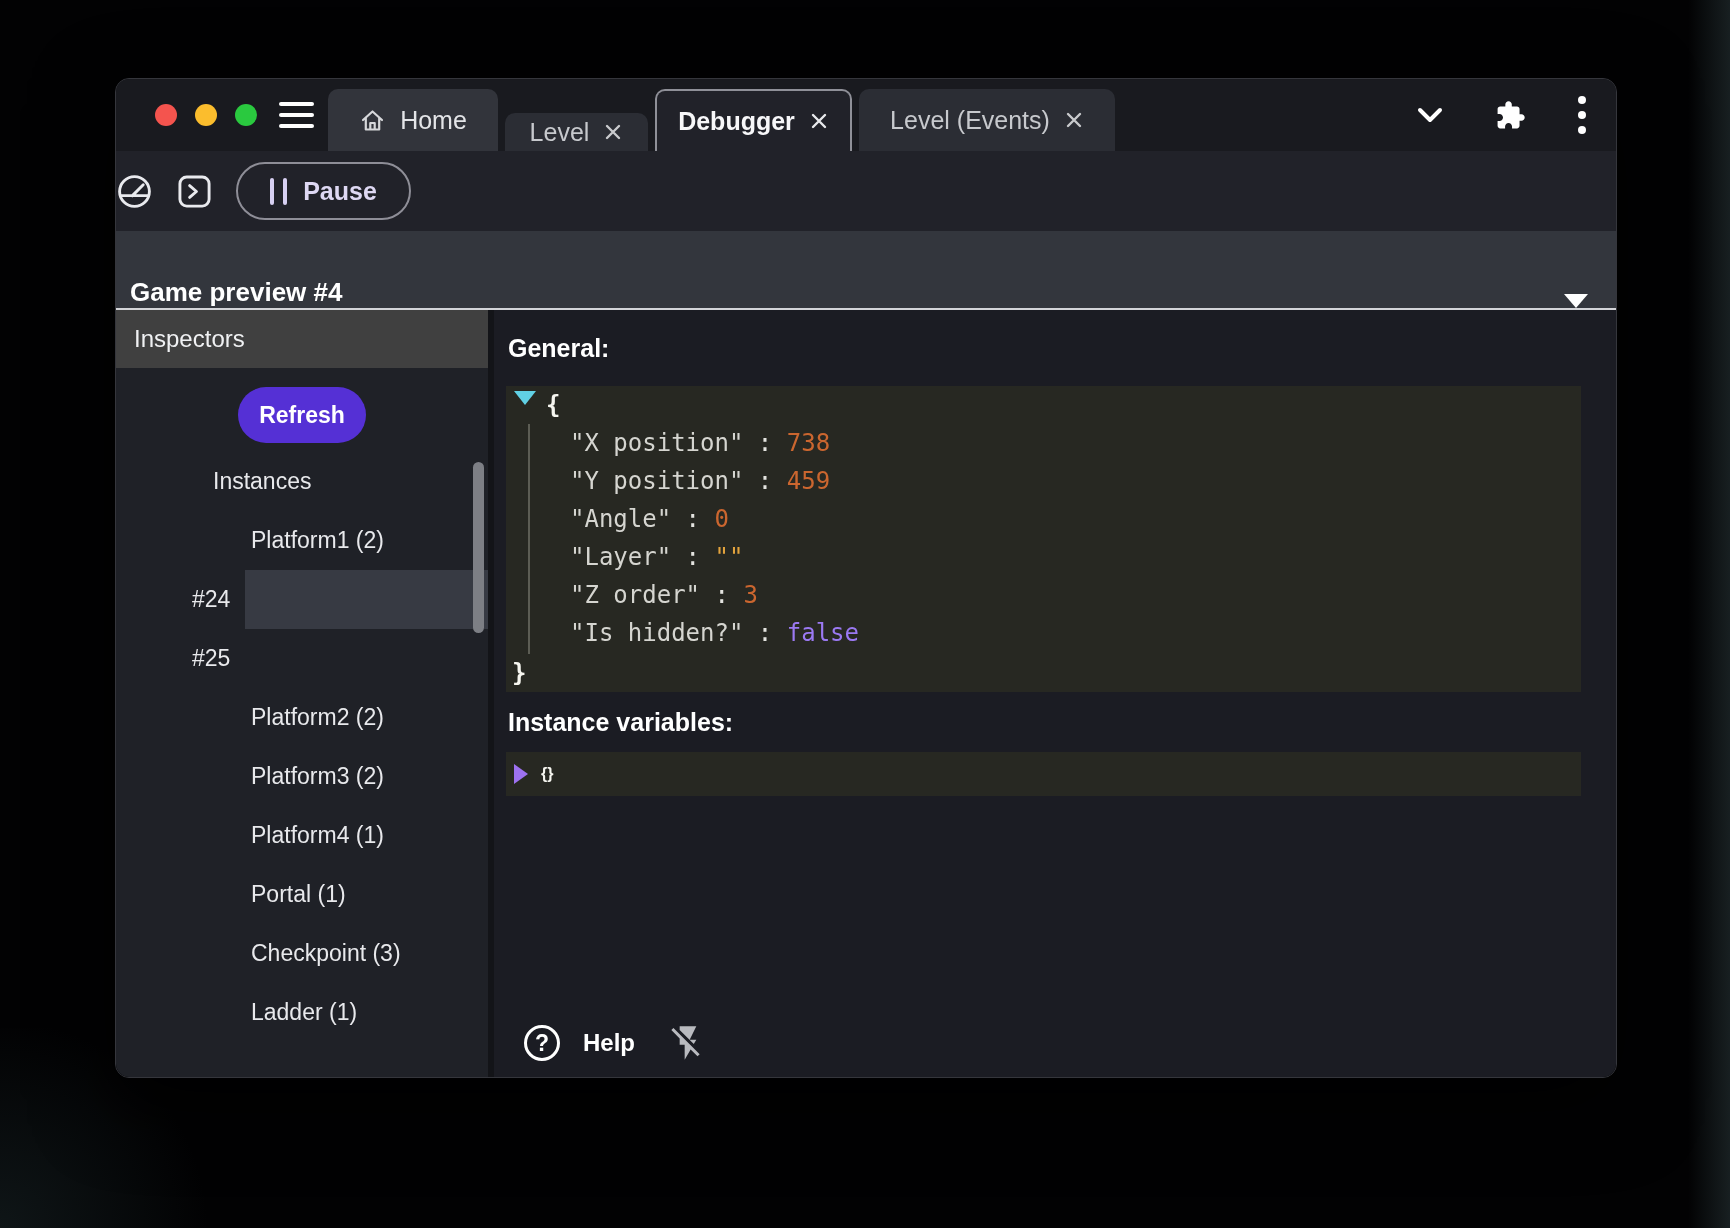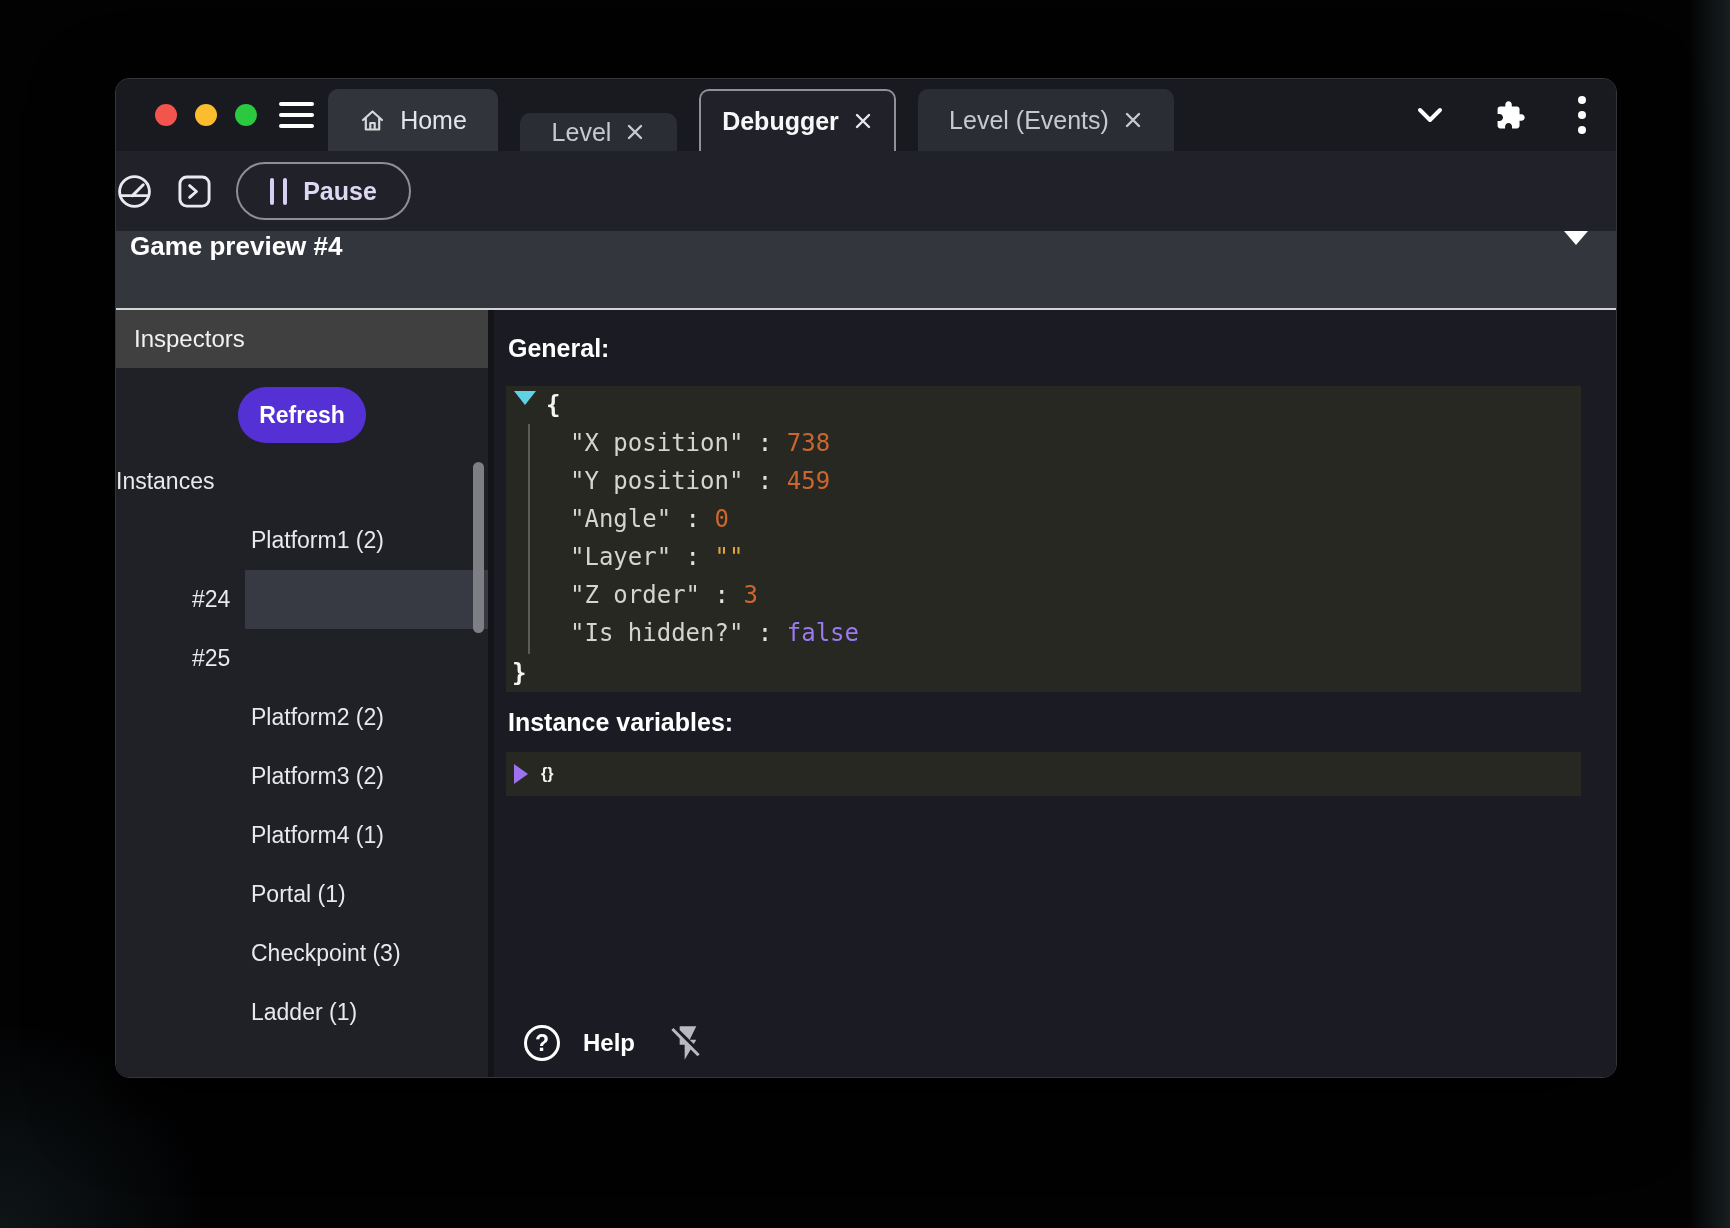--- a/index.html
+++ b/index.html
@@ -25,28 +25,28 @@
     overflow:hidden; display:flex; flex-direction:column;
   }
 
   
   .titlebar{ height:72px; background:#191a1f; display:flex; flex-shrink:0; }
   .traffic{ display:flex; gap:18px; align-items:center; padding-left:39px; align-self:center; }
   .dot{ width:22px; height:22px; border-radius:50%; }
   .dot.red{ background:#f4544e; } .dot.yellow{ background:#fbbd2d; } .dot.green{ background:#2ac93f; }
   .hamburger{ align-self:center; margin-left:22px; width:35px; display:flex; flex-direction:column; gap:7px; cursor:pointer; }
   .hamburger span{ display:block; height:4px; background:#fff; border-radius:2px; }
-  .tabs{ display:flex; gap:22px; margin-left:14px; align-self:flex-end; height:62px; }
+  .tabs{ display:flex; gap:7px; margin-left:14px; align-self:flex-end; height:62px; }
   .tab{
     display:flex; align-items:center; justify-content:center; gap:14px;
     border-radius:10px 10px 0 0; background:#2b2d34; color:#c7c9cd;
     font-size:25px; cursor:pointer; white-space:nowrap;
   }
   .tab.tab-home{ width:170px; background:#32343b; color:#e4e5e8; }
-  .tab.tab-level{ width:157px;margin-top:24px; }
+  .tab.tab-level{ width:143px;margin-top:24px; }
   .tab.tab-level-events{ width:256px; }
   .tab.tab-debugger{ width:197px; }
   .tab.active{ background:#212229; border:2px solid #8f9098; border-bottom:none; color:#f7f7f9; font-weight:600; }
   .close-x{ width:20px; height:20px; flex-shrink:0; }
   .titlebar-right{ margin-left:auto; display:flex; align-items:center; gap:52px; padding-right:30px; align-self:center; }
   .tb-icon{ display:flex; align-items:center; justify-content:center; cursor:pointer; }
   .kebab{ display:flex; flex-direction:column; gap:7px; }
   .kebab i{ width:8px; height:8px; border-radius:50%; background:#fff; }
 
   
@@ -55,36 +55,36 @@
     width:175px; height:58px; border-radius:29px; border:2px solid #8e8e97; background:transparent;
     display:flex; align-items:center; justify-content:center; gap:16px; cursor:pointer;
   }
   .pause-bars{ display:flex; gap:9px; }
   .pause-bars i{ width:4px; height:27px; background:#d7d0f2; border-radius:2px; }
   .pause-label{ font-size:25px; font-weight:700; color:#ded8f3; }
 
   
   .preview-bar{
     height:79px; background:#33363d; border-bottom:2px solid #d3d4d8;
-    display:flex; align-items:flex-start; padding-left:14px; flex-shrink:0; cursor:pointer;
+    display:flex; align-items:flex-end; padding-left:14px; flex-shrink:0; cursor:pointer;
   }
   .preview-title{ font-size:26px; font-weight:700; color:#ffffff; }
   .caret-down{ margin-left:auto; margin-right:28px; width:0; height:0;
     border-left:12px solid transparent; border-right:12px solid transparent; border-top:14px solid #fff; }
 
   
   .content{ flex:1; display:flex; background:#131418; min-height:0; }
   .sidebar{ width:372px; background:#1f2127; margin-right:6px; position:relative; overflow:hidden; border-bottom-left-radius:14px; flex-shrink:0; }
   .sidebar-header{ height:58px; background:#404040; display:flex; align-items:center; padding-left:18px;
     font-size:24px; color:#f0f1f3; }
   .refresh-btn{ display:block; margin:19px auto 9px auto; width:128px; height:56px; border-radius:28px;
     background:var(--accent,#5530d5); color:#fff; font-weight:700; font-size:23px; border:none; cursor:pointer;
     font-family:"Liberation Sans", sans-serif; }
   .tree-row{ height:59px; line-height:59px; font-size:23px; color:#e8e9ec; cursor:pointer; white-space:nowrap; }
-  .tree-row.level-0{ }
+  .tree-row.level-0{ padding-left:97px; }
   .tree-row.level-1{ padding-left:135px; }
   .tree-row.level-2{ padding-left:76px; }
   .tree-row.selected{ background:linear-gradient(to right, rgba(0,0,0,0) 129px, #373a43 129px); }
   .scroll-thumb{ position:absolute; left:357px; top:152px; width:11px; height:171px; border-radius:6px; background:#7d7f85; cursor:grab; }
 
   .main{ flex:1; background:#1b1c23; position:relative; padding:8px 35px 0 12px; border-bottom-right-radius:14px; min-width:0; }
   .section-label{ font-size:25px; font-weight:600; color:#ffffff; }
   .label-general{ margin:16px 0 23px 2px; }
   .label-iv{ margin:16px 0 15px 2px; }
 

